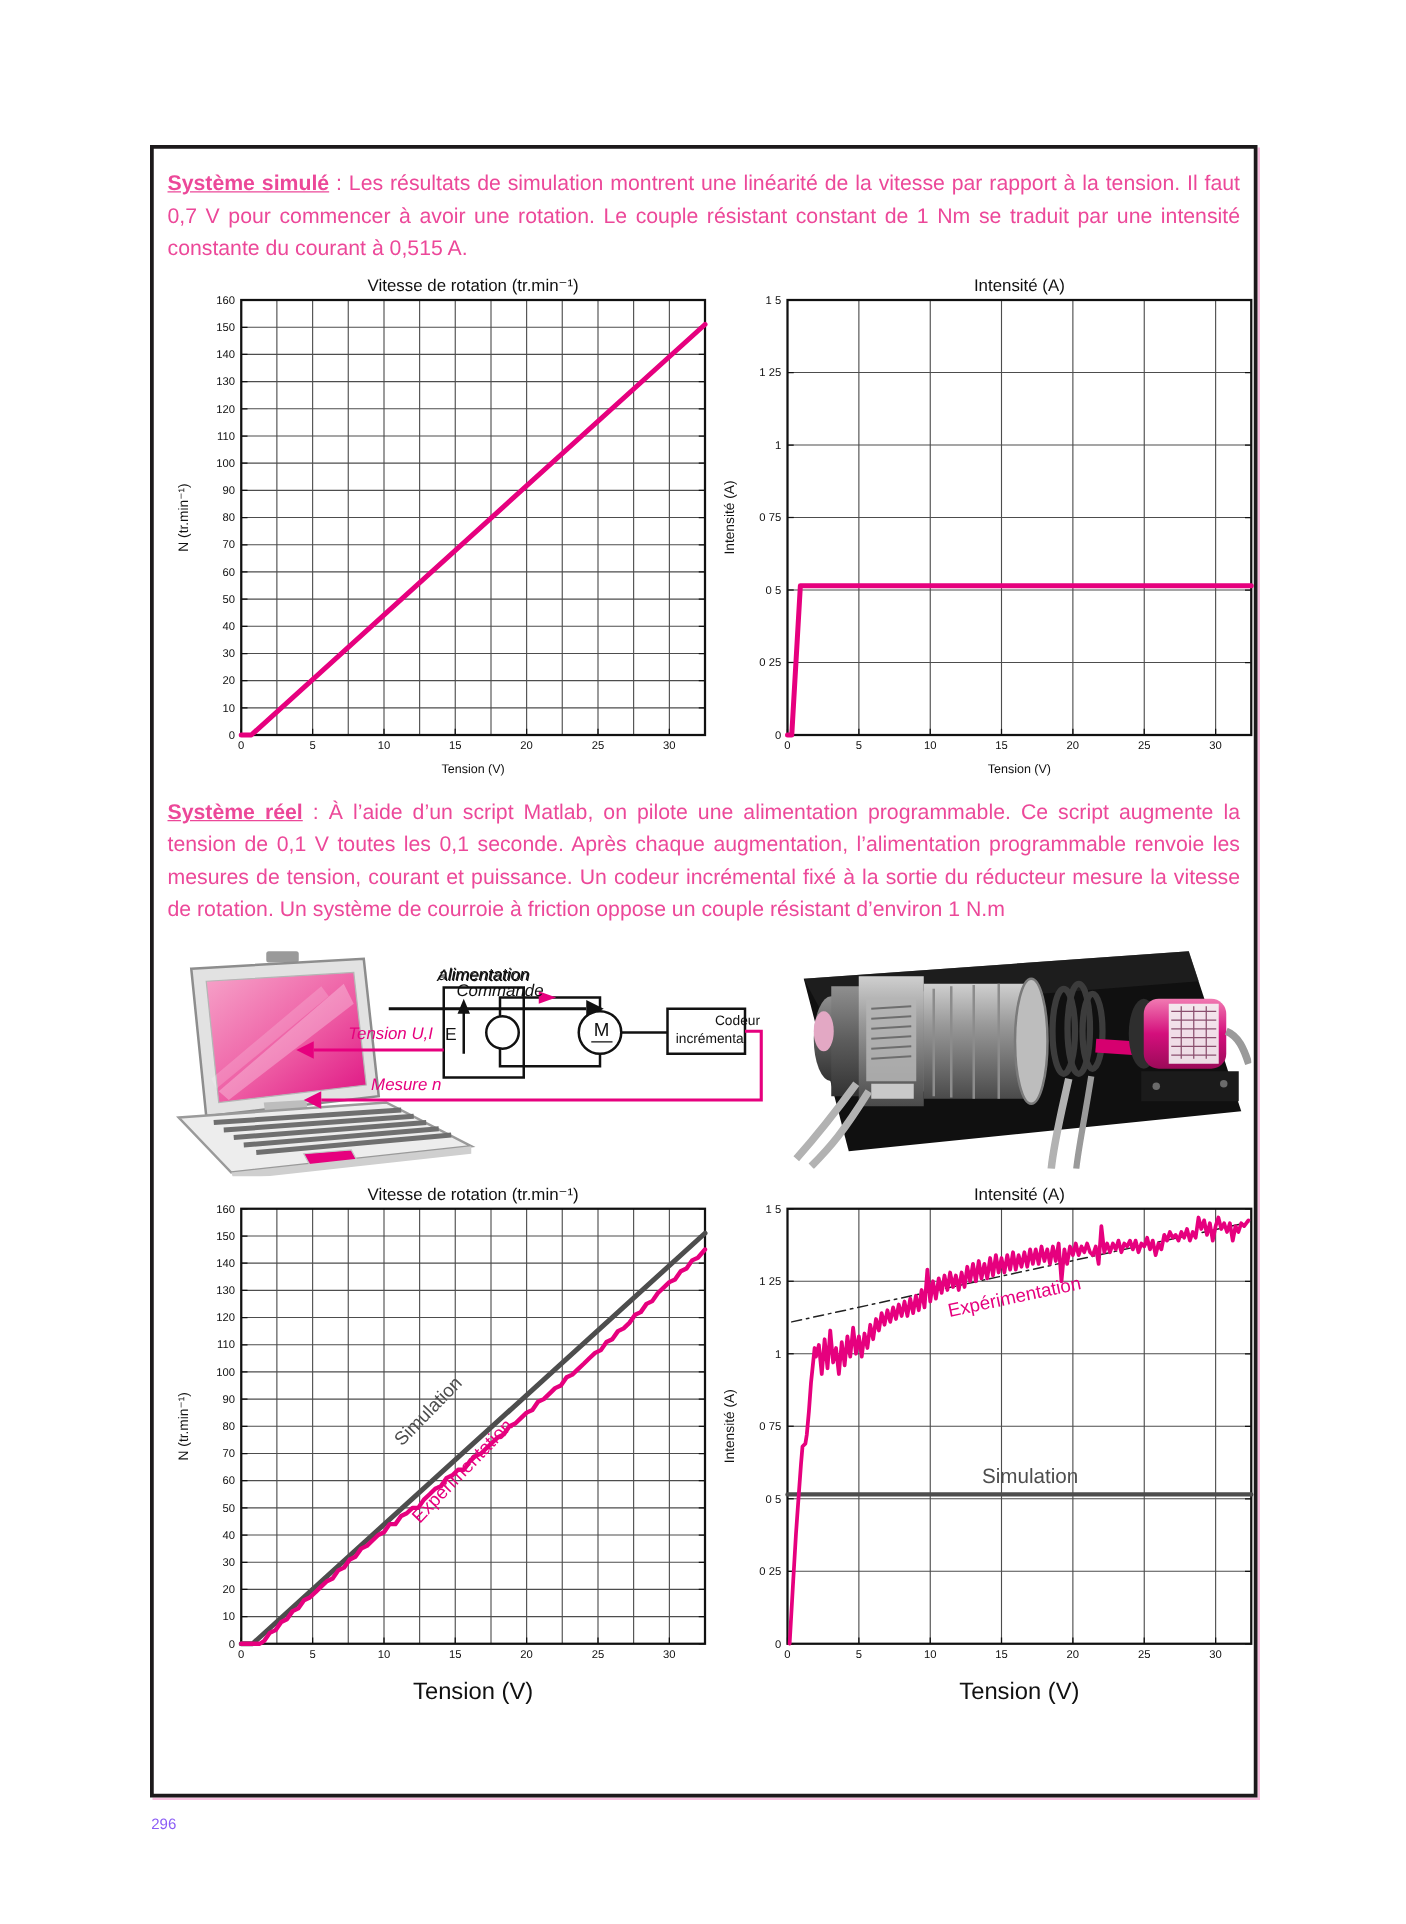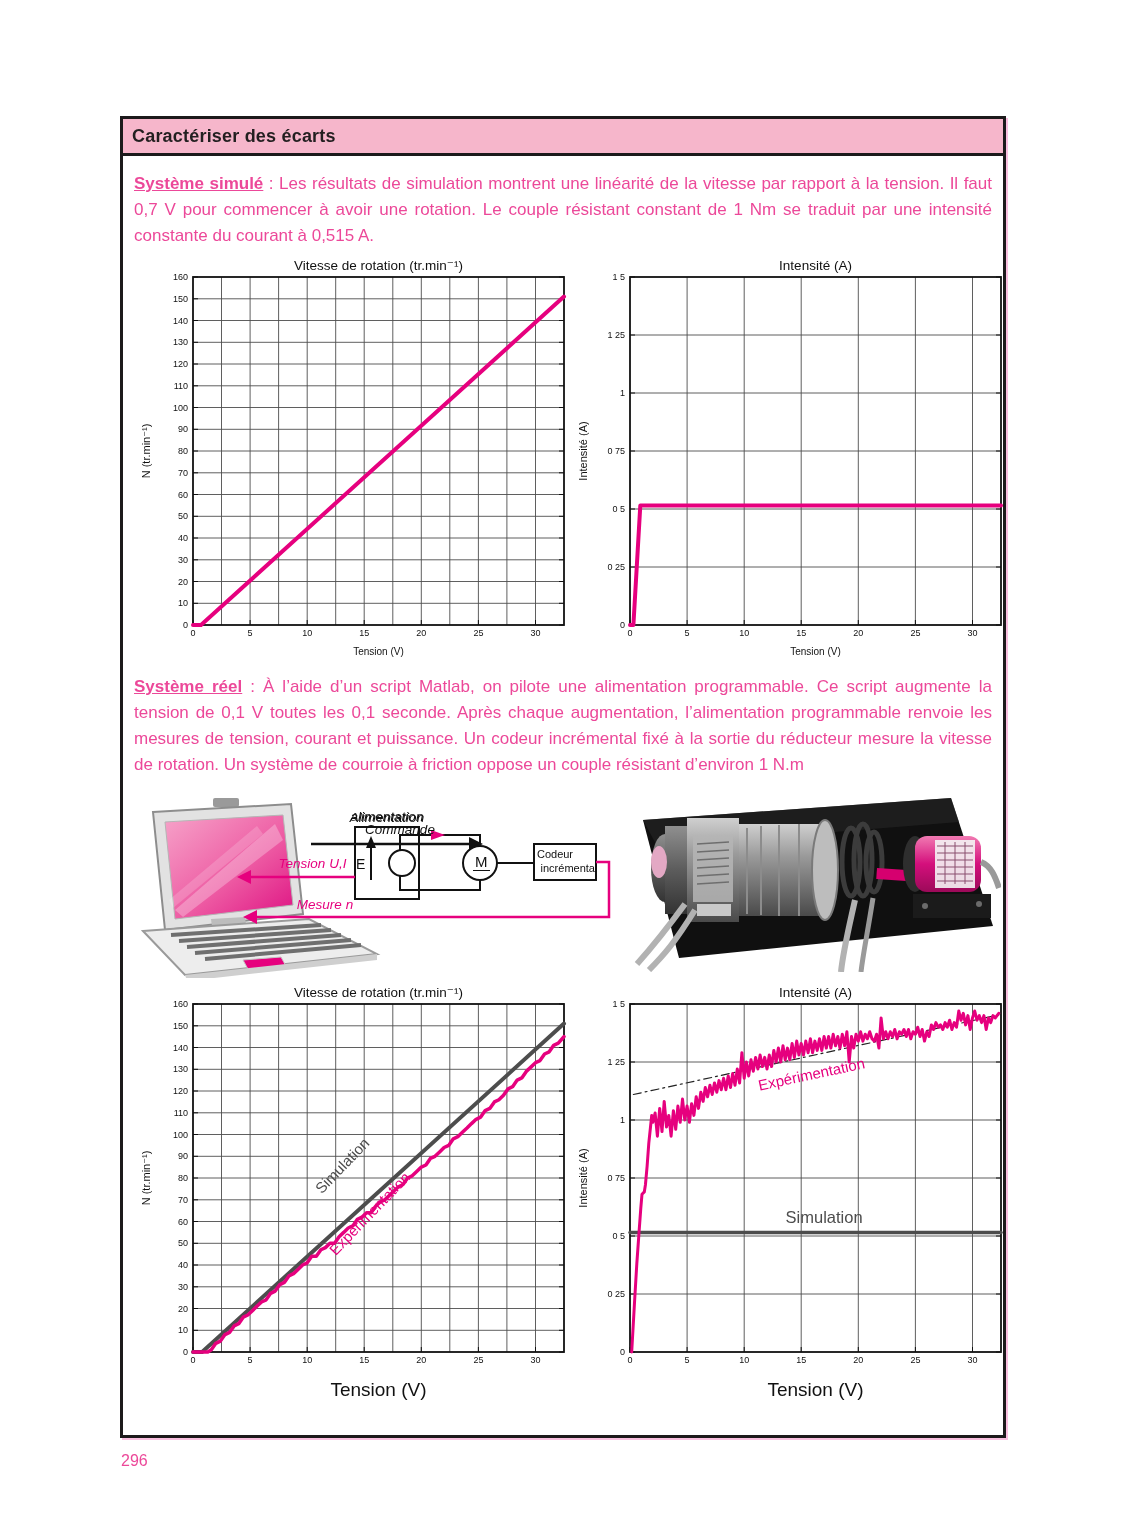--- a/index.html
+++ b/index.html
@@ -14,30 +14,27 @@
   svg text{font-family:"Liberation Sans","DejaVu Sans",sans-serif;}
   .diagram-row{position:relative;height:196px;margin:4px 0 2px 0;}
   .blockdiag{position:absolute;left:2px;top:0;width:510px;height:196px;}
   .dlabel{position:absolute;font-style:italic;font-size:13.5px;color:#111;white-space:nowrap;}
   .dlabel.pink{color:#e6007e;}
   .dlabel.center{text-align:center;}
   .boxlabel{position:absolute;font-size:11px;color:#111;text-align:center;line-height:13px;}
   .elabel{position:absolute;font-size:14px;color:#111;}
   .mlabel{position:absolute;font-size:15px;color:#111;border-bottom:1.5px solid #111;padding:0 2px;}
   .bench{position:absolute;right:2px;top:2px;width:372px;height:188px;}
-  .pagenum{position:absolute;left:121px;top:1452px;font-size:16px;color:#ec4899;}
+  .pagenum{position:absolute;left:121px;top:1452px;font-size:12px;color:#8b5cf6;}
 </style>
 </head>
 <body>
 
 <div class="page-frame">
 
-  <div class="hdr">
-    <h1>Caractériser des écarts</h1>
-  </div>
 
   <p class="para"><span class="lead">Système simulé</span><span> : Les résultats de simulation montrent une linéarité de la vitesse par rapport à la tension. Il faut 0,7 V pour commencer à avoir une rotation. Le couple résistant constant de 1 Nm se traduit par une intensité constante du courant à 0,515 A.</span></p>
 
   <div class="charts-row">
     <div class="chart">
         <svg id="c0" width="437" height="404">
           <g stroke="#4d4d4d" stroke-width="0.9">
             <line x1="84.5" y1="22" x2="84.5" y2="370"></line>
             <line x1="113.1" y1="22" x2="113.1" y2="370"></line>
             <line x1="141.6" y1="22" x2="141.6" y2="370"></line>
@@ -265,21 +262,21 @@
         <g stroke="#e6007e" stroke-width="2.5" fill="none">
           <polyline points="471,80 484,80 484,135 132,135"></polyline>
           <polygon points="132,128 118,135 132,142" fill="#e6007e" stroke="none"></polygon>
         </g>
       </svg>
       <div class="dlabel center" style="left:225px;top:40px;width:100px;">Commande</div>
       <div class="dlabel center" style="left:212px;top:28px;width:100px;">Alimentation</div>
       <div class="dlabel center" style="left:212px;top:27px;width:100px;">alimentation</div>
       <div class="dlabel pink center" style="left:140px;top:74px;width:95px;">Tension U,I</div>
       <div class="dlabel pink center" style="left:155px;top:115px;width:90px;font-style:italic;">Mesure n</div>
-      <div class="boxlabel" style="left:410px;top:66px;width:40px;">Codeur</div>
+      <div class="boxlabel" style="left:410px;top:66px;width:40px;padding-left:35px;">Codeur</div>
       <div class="boxlabel" style="left:410px;top:80px;width:68px;">incrémental</div>
       <div class="elabel" style="left:231px;top:74px;">E</div>
       <div class="mlabel" style="left:348px;top:71px;">M</div>
     </div>
 
     <svg class="bench" width="372" height="188">
       <defs>
         <linearGradient id="metal" x1="0" y1="0" x2="0" y2="1">
           <stop offset="0" stop-color="#cfcfcf"></stop>
             <stop offset=".35" stop-color="#9a9a9a"></stop>

